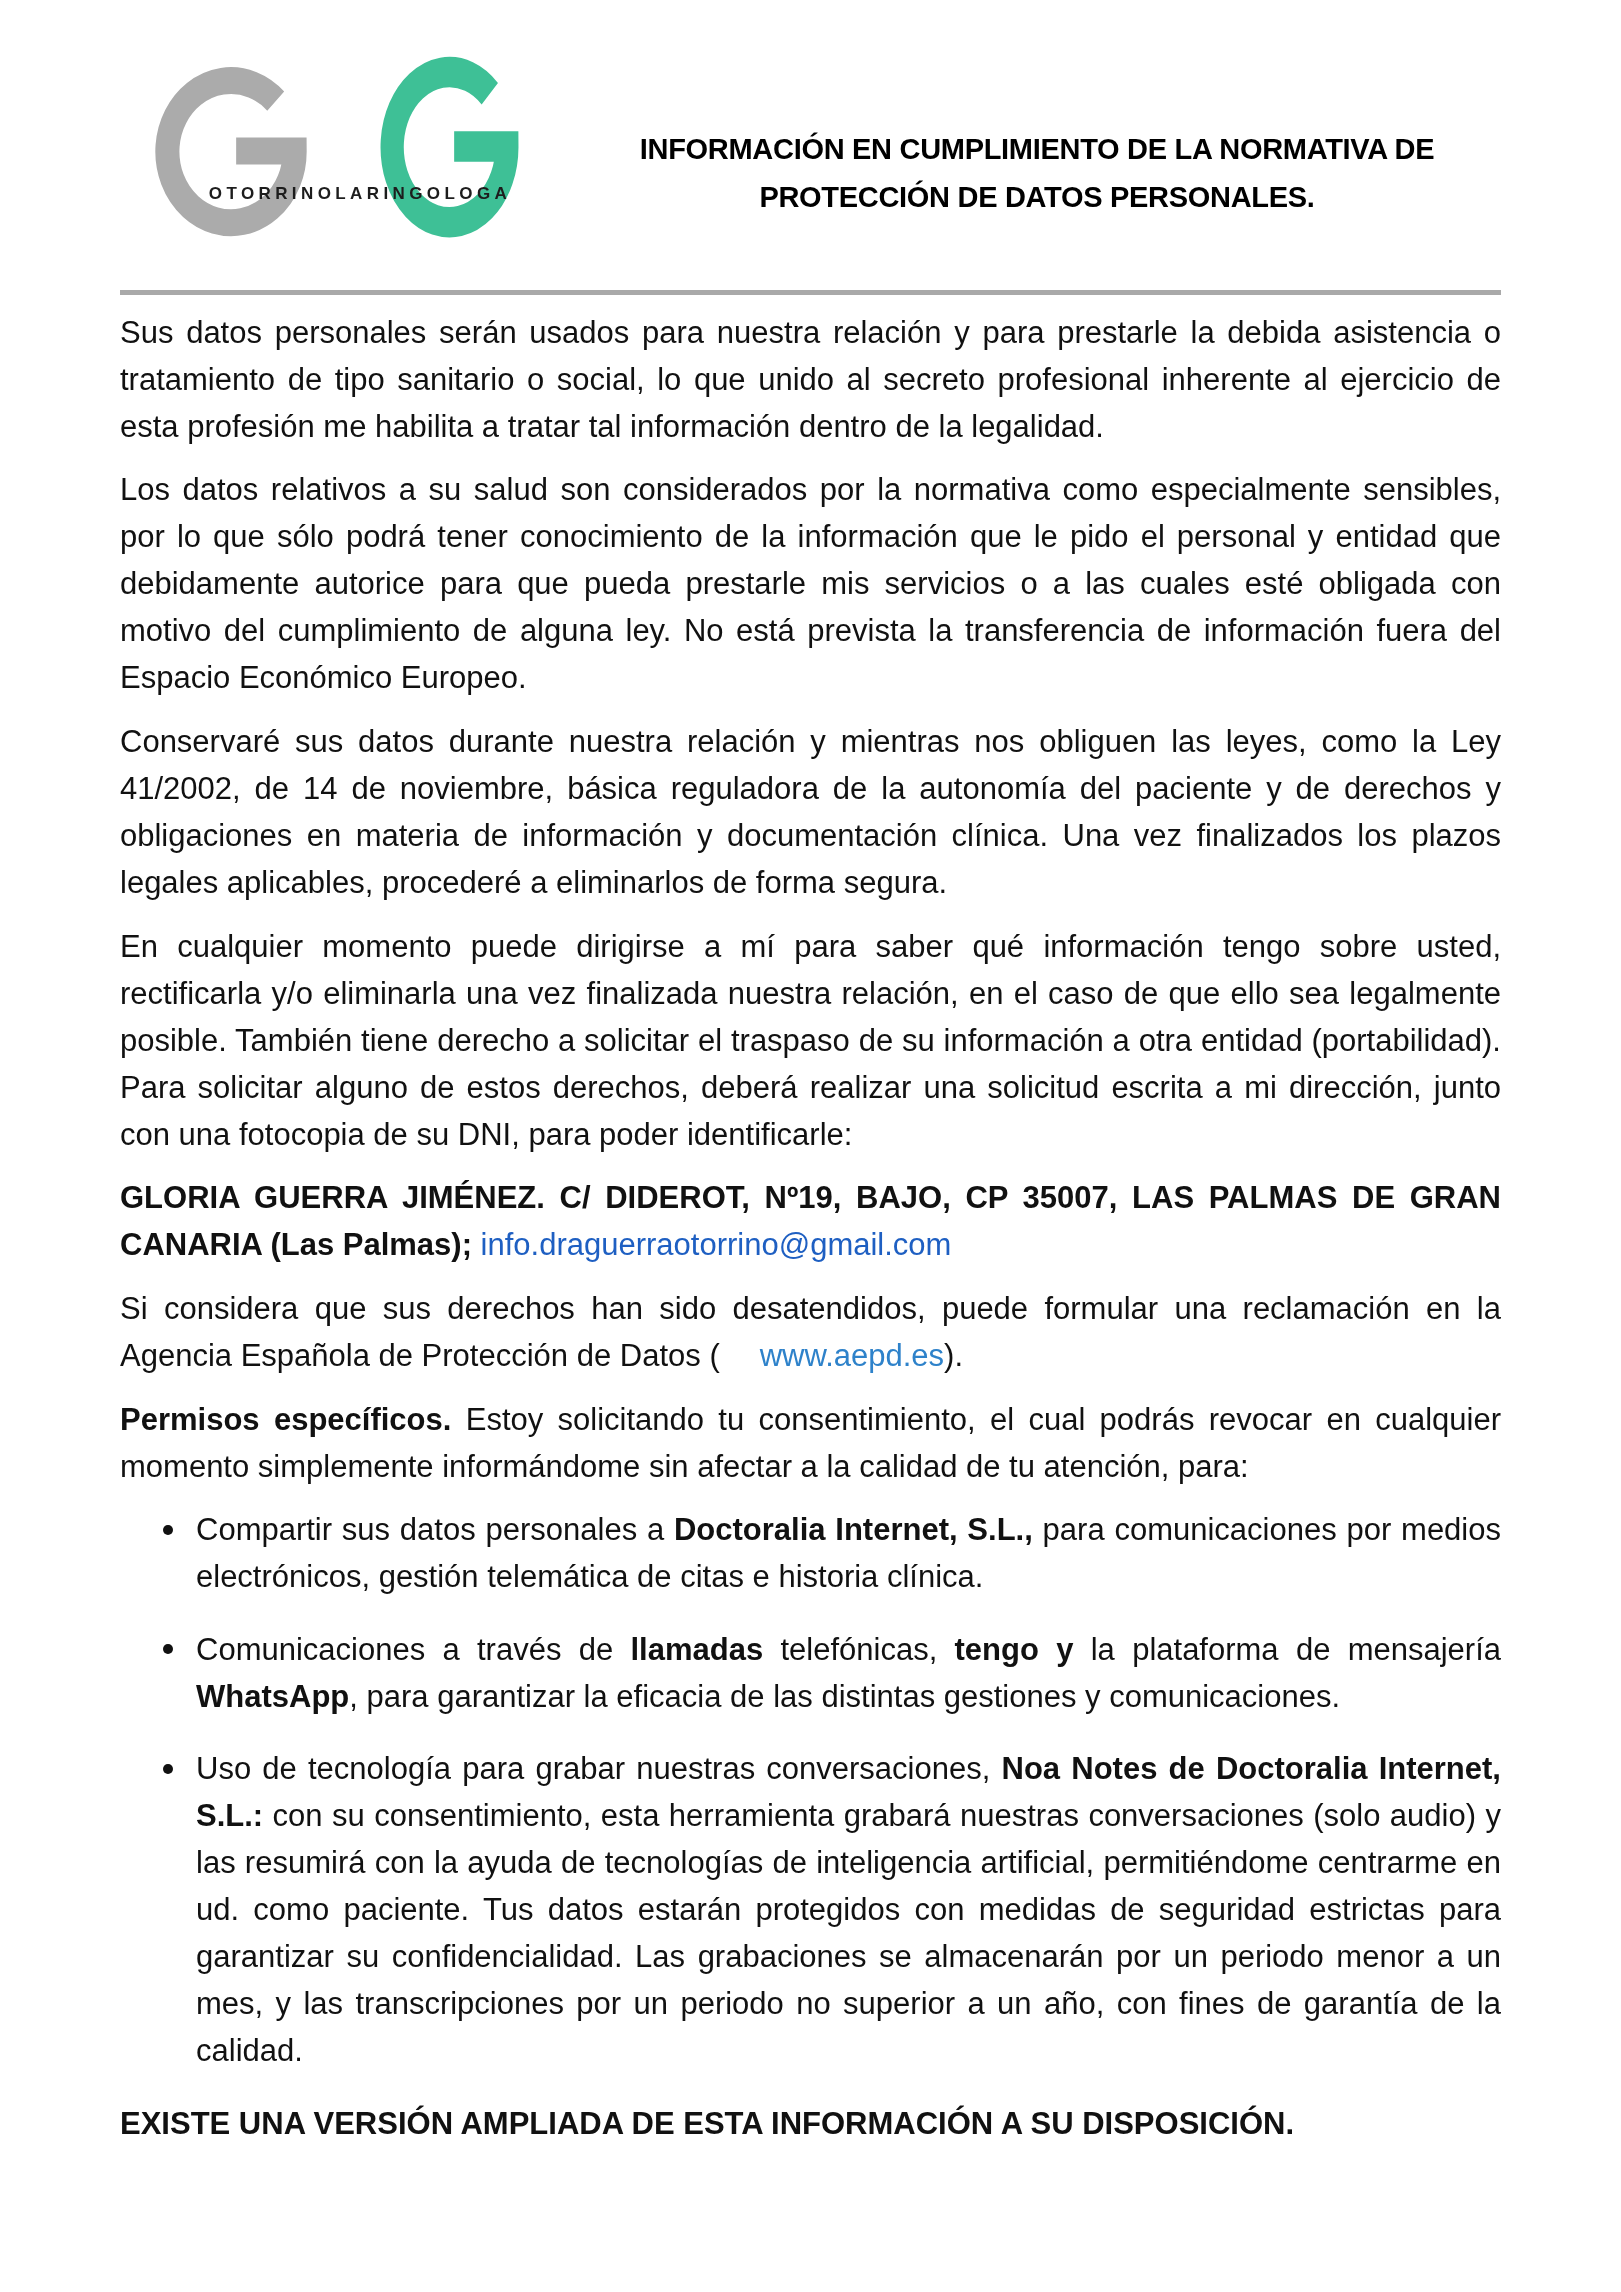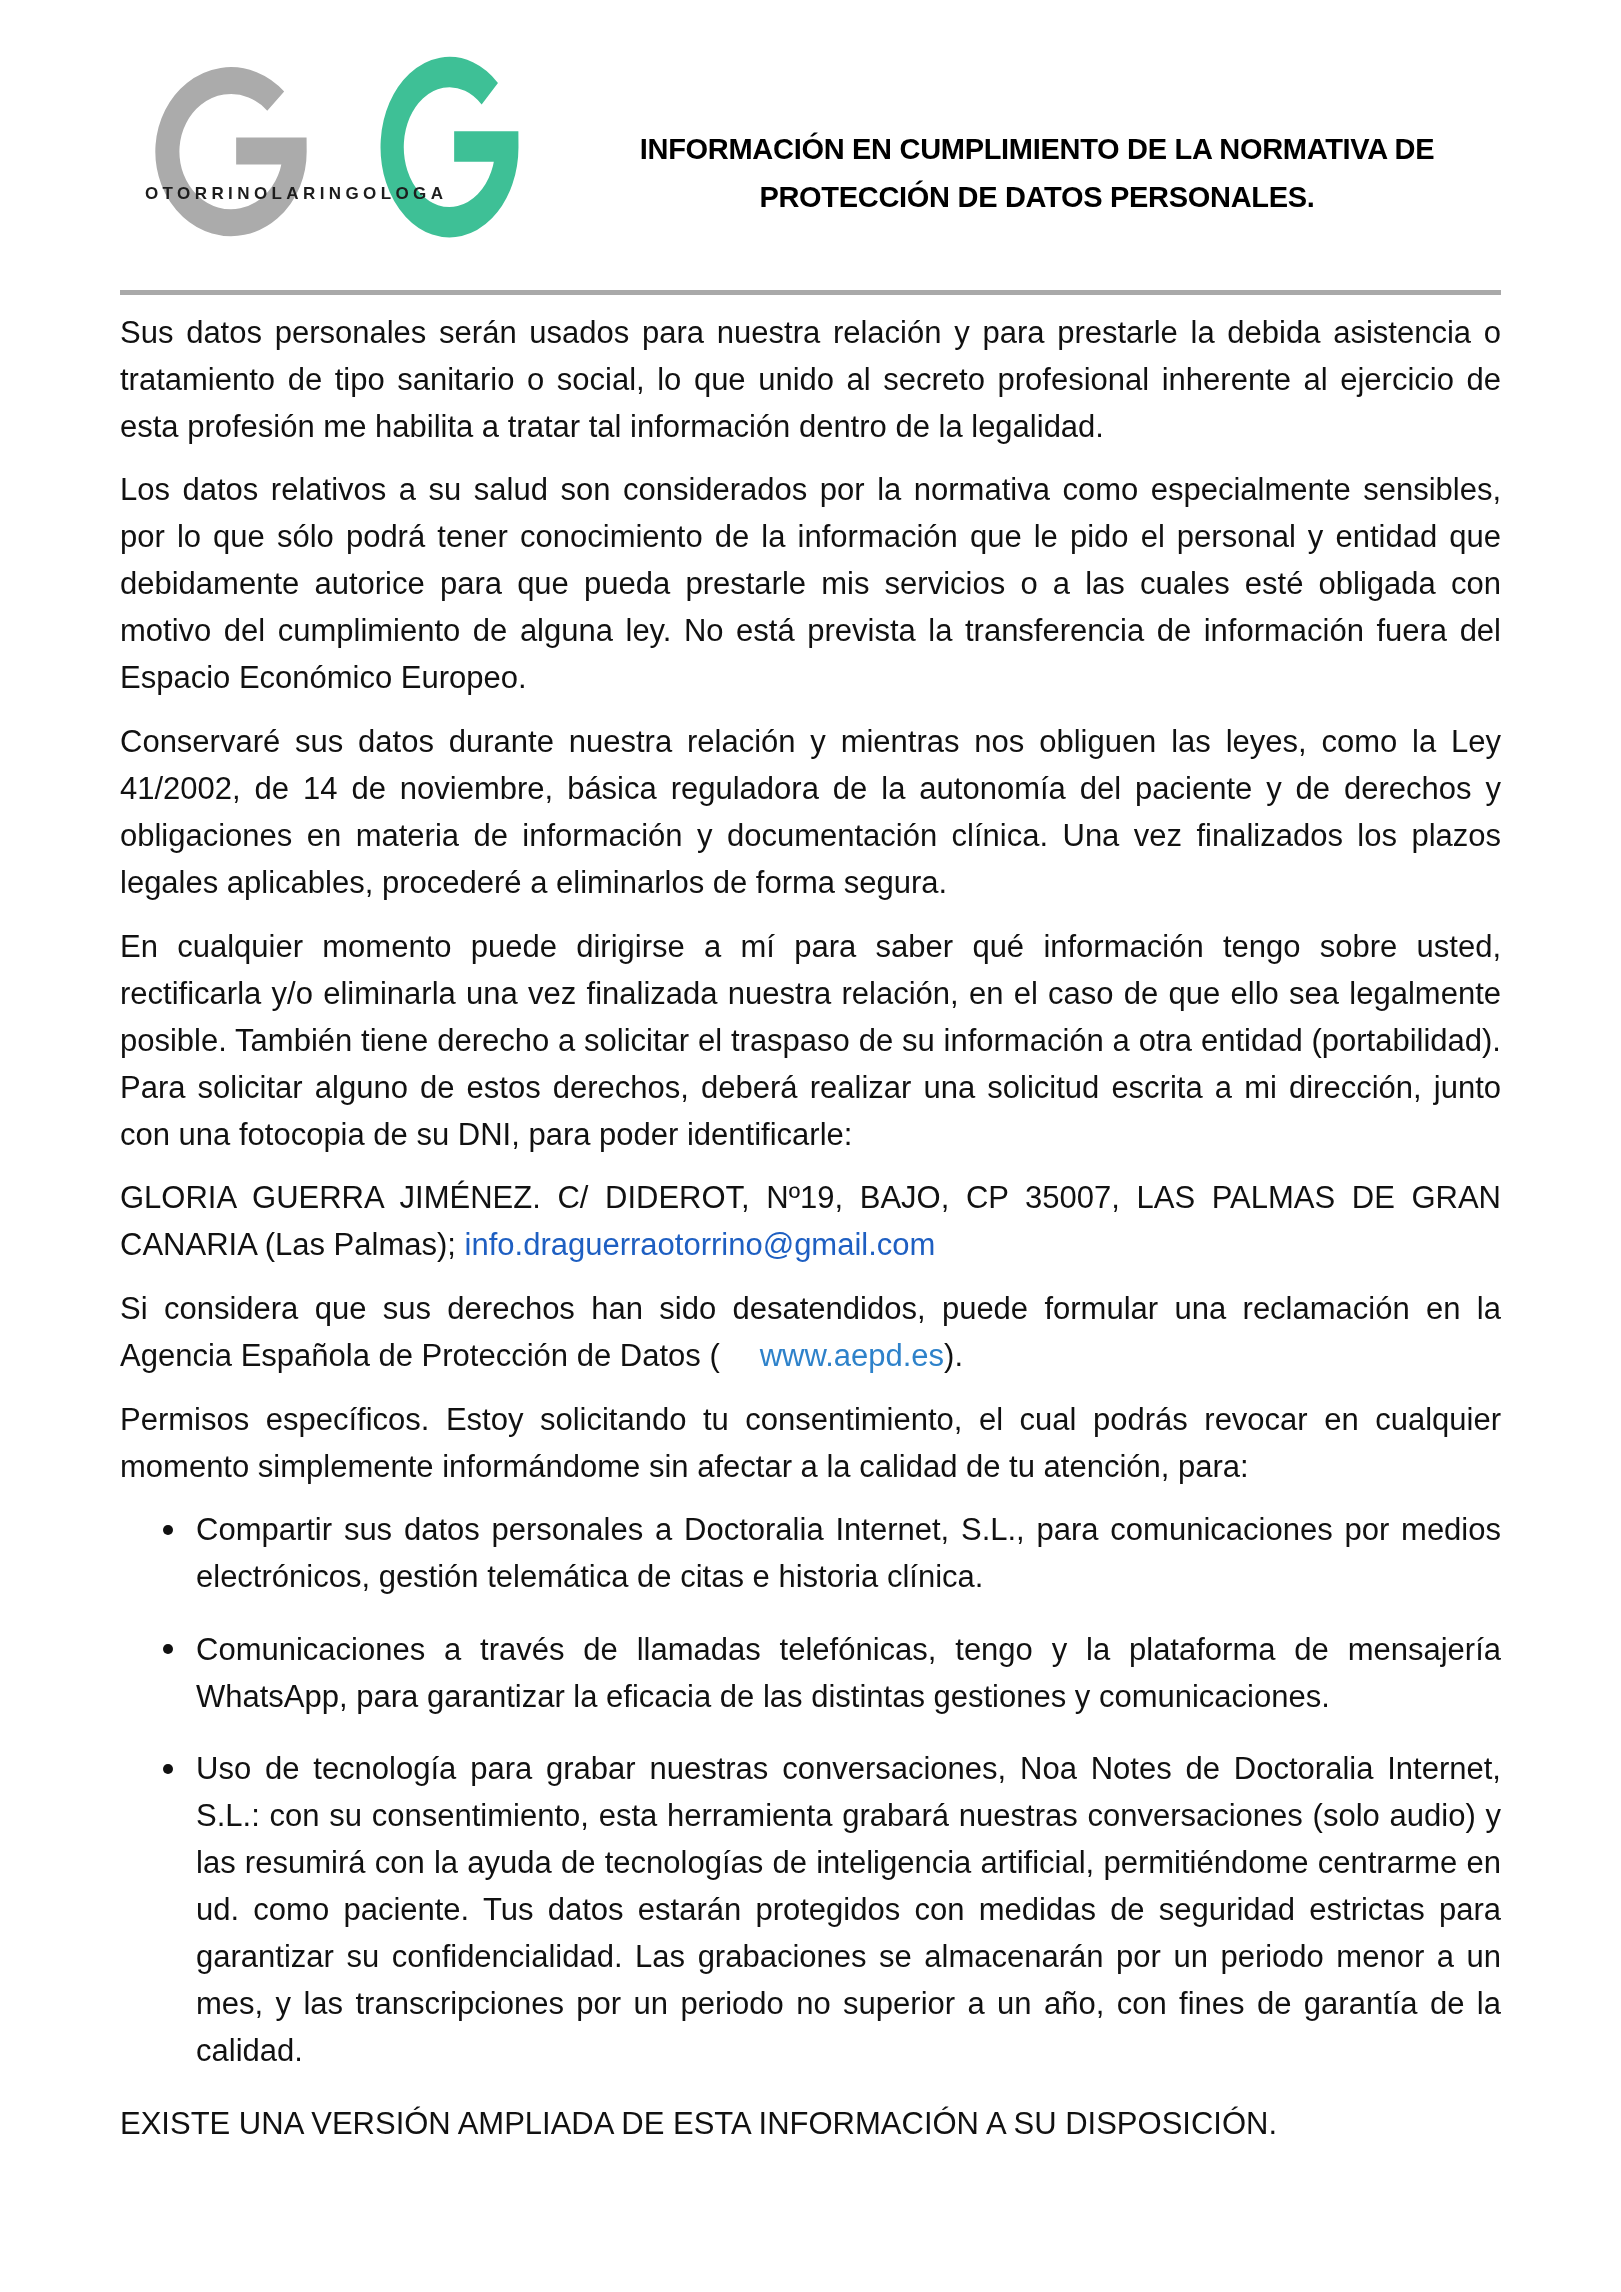--- a/index.html
+++ b/index.html
@@ -24,21 +24,21 @@
   .g-left{left:0;top:17.6px;width:172px;height:192px;}
   .g-left path{stroke:var(--left-g);stroke-width:14;}
   .g-right{left:227px;top:7.8px;width:155px;height:203px;}
   .g-right path{stroke:var(--right-g);stroke-width:15;}
   .logo-script{
     position:absolute;left:0;top:90px;width:100%;text-align:center;
     font-family:"DejaVu Serif",serif;font-style:italic;font-size:51px;
     color:#1a1a1a;white-space:nowrap;letter-spacing:2px;
   }
   .logo-sub{
-    position:absolute;left:0;top:147px;width:100%;text-align:left;
+    position:absolute;left:14px;top:147px;width:100%;text-align:center;
     font-size:17px;font-weight:700;letter-spacing:4.4px;color:#1d1d1d;
     white-space:nowrap;
   }
   .title{
     position:absolute;left:564px;top:125px;width:946px;
     text-align:center;font-weight:700;font-size:29px;line-height:48px;
     letter-spacing:-0.3px;color:#000000;
   }
   .title-line{white-space:nowrap;}
   
@@ -50,21 +50,21 @@
   }
   .consents{list-style:none;margin:5.9px 0 3.9px 0;padding:0;}
   .consents li{
     position:relative;padding-left:76px;margin-bottom:25.5px;
     font-size:31px;line-height:47px;text-align:justify;
   }
   .dot{
     position:absolute;left:43px;top:18.6px;width:9.8px;height:9.8px;
     border-radius:50%;background:#111;
   }
-  .b{font-weight:400;margin-top:31px;}
+  .b{font-weight:700;margin-top:31px;}
   .u{text-decoration:underline;}
   .link{cursor:pointer;}
   .link-email{color:var(--email-link);}
   .link-aepd{color:var(--aepd-link);margin-left:40px;}
   .final{margin-top:3.9px;}
 </style>
 </head>
 <body>
 
 <header>

